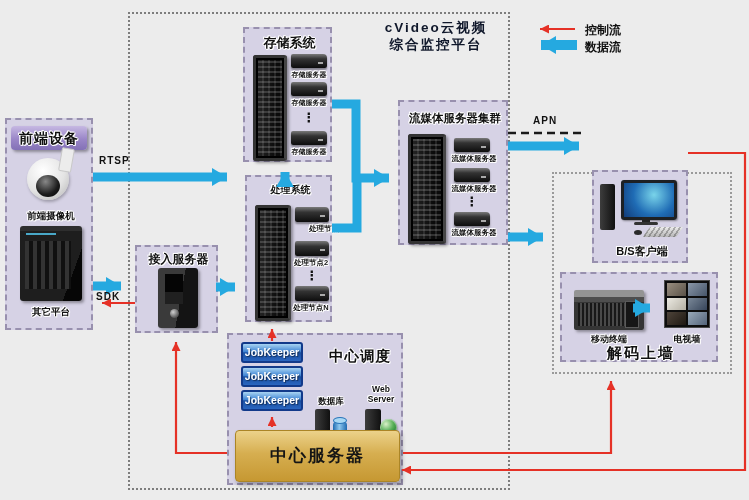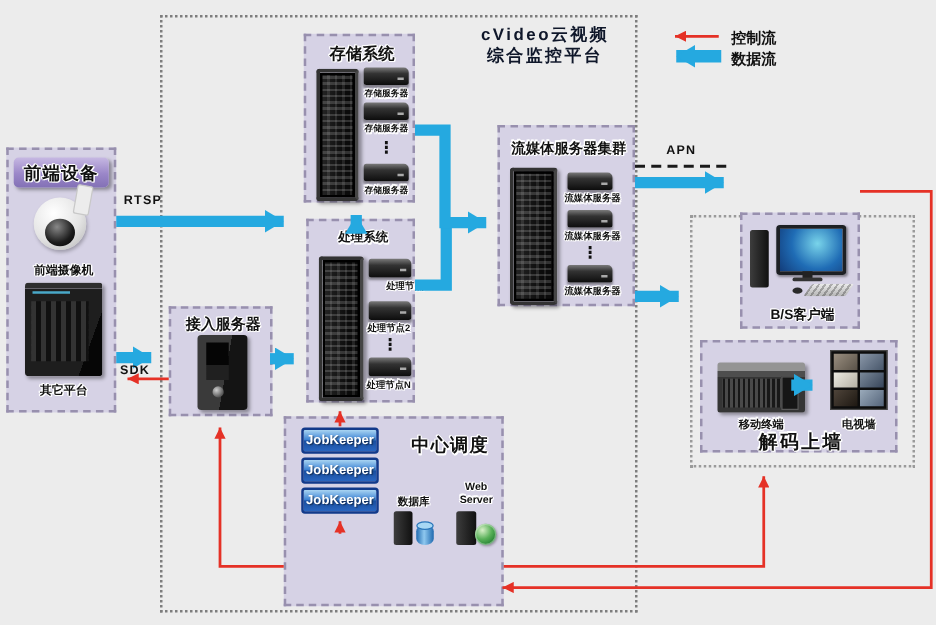--- a/index.html
+++ b/index.html
@@ -239,15 +239,16 @@
       <div class="abs cylinder" style="left:18px;top:13px;width:14px;height:16px;"></div>
     </div>
     <div class="abs lbl" style="left:128px;top:49px;width:48px;font-size:8.5px;line-height:10px;">
       <div>Web</div>
       <div>Server</div>
     </div>
     <div class="abs" style="left:134px;top:72px;width:36px;height:30px;">
       <div class="abs pc-tower" style="left:2px;top:2px;width:16px;height:27px;"></div>
       <div class="abs globe" style="left:17px;top:12px;width:17px;height:17px;"></div>
     </div>
+    <div class="abs goldbar" style="left:6px;top:95px;width:163px;height:50px;">中心服务器</div>
   </div>
 
 </div>
 
 </body></html>

